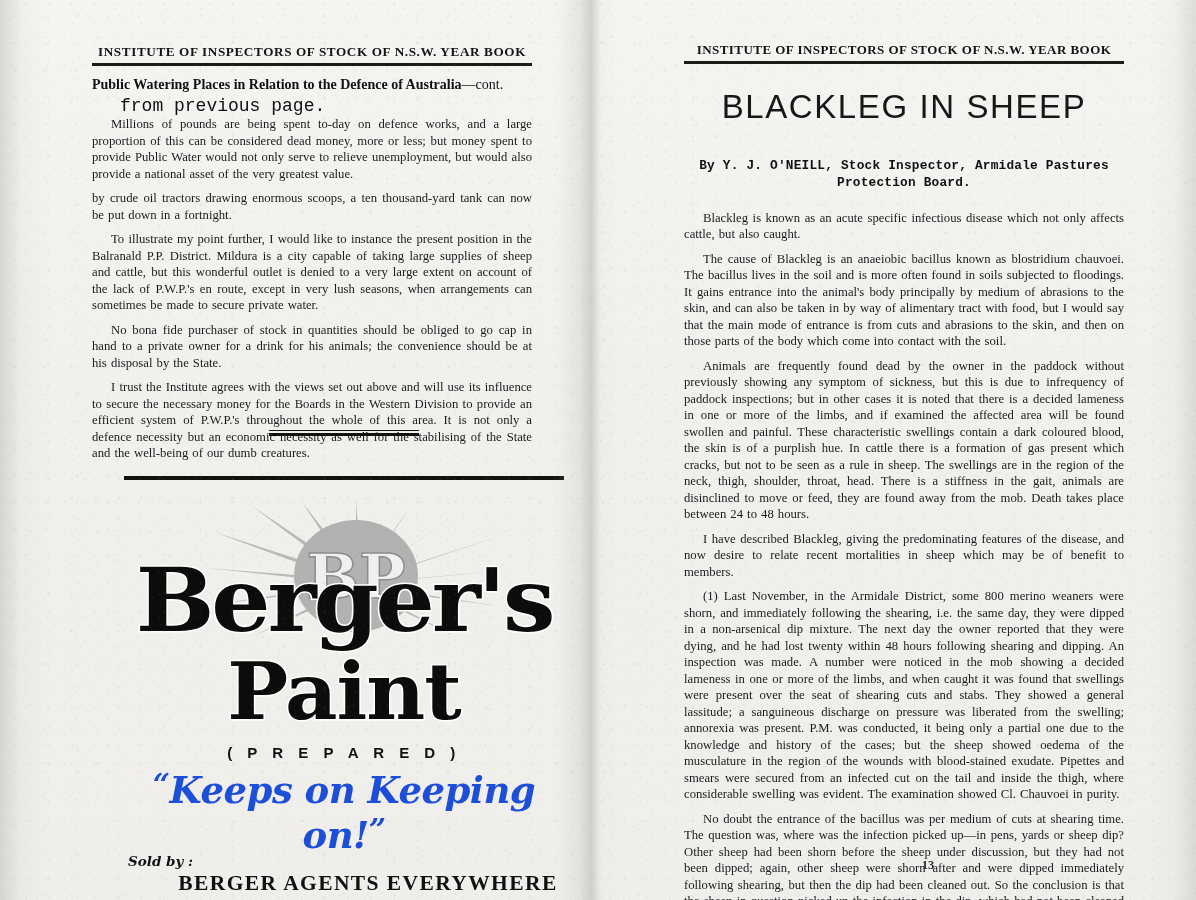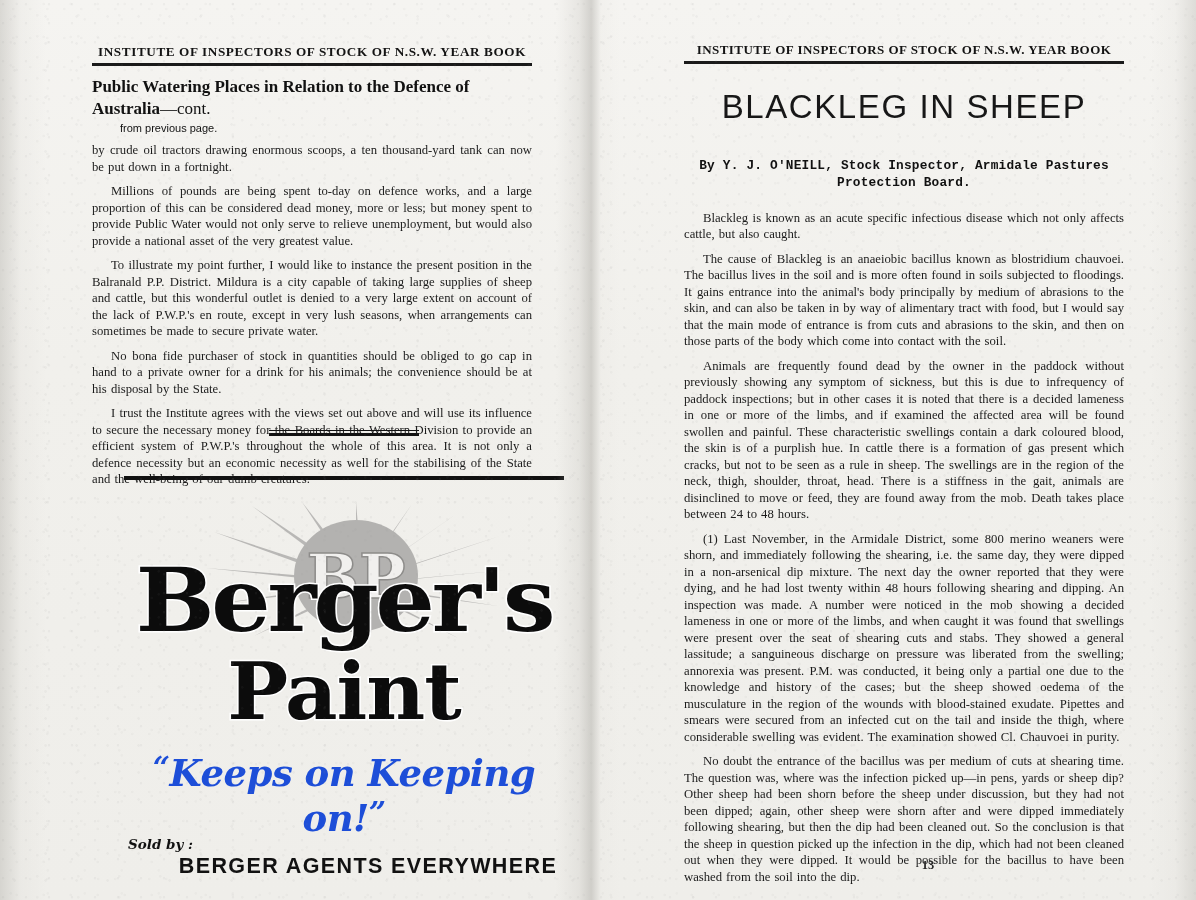--- a/index.html
+++ b/index.html
@@ -89,30 +89,29 @@
     height: 0;
     border-top: 2.4px solid #1a1a1a;
     border-bottom: 1px solid #1a1a1a;
     margin-top: 3px;
     margin-bottom: 10px;
   }
 
   .section-title {
     font-family: "Liberation Serif", serif;
     font-weight: bold;
-    font-size: 17px;
+    font-size: 14px;
     line-height: 1.3;
     margin-bottom: 2px;
   }
   .section-title .contd { font-weight: normal; }
   .section-subline {
-    font-family: Liberation Sans, sans-serif;
-    font-size: 11px;
+    font-family: Liberation Mono, monospace;
+    font-size: 18px;
     padding-left: 28px;
-    margin-bottom: 8px;
   }
 
   p.body {
     font-family: "Liberation Serif", serif;
     font-size: 12.7px;
     line-height: 1.30;
     text-align: justify;
     margin: 0 0 8px 0;
     word-spacing: .9px;
     color: #1b1b1b;
@@ -214,21 +213,21 @@
   .slogan .qt { font-size: 30px; vertical-align: 8px; }
   .soldby {
     font-family: "DejaVu Serif", serif;
     font-style: italic;
     font-weight: bold;
     font-size: 13.5px;
     margin-top: -4px;
     margin-left: 4px;
   }
   .agents {
-    font-family: Liberation Sans, sans-serif;
+    font-family: Liberation Serif, serif;
     font-weight: bold;
     font-size: 21.5px;
     letter-spacing: 1.4px;
     text-align: center;
     margin-top: 2px;
     padding-left: 48px;
   }
 
   .folio {
     position: absolute;
@@ -249,22 +248,22 @@
   <div class="page" id="page-right"></div>
 
   <div class="col" id="col-left">
 
     <div class="running-head">INSTITUTE OF INSPECTORS OF STOCK OF N.S.W. YEAR BOOK</div>
     <div class="head-rule"></div>
 
     <div class="section-title"><span>Public Watering Places in Relation to the Defence of Australia</span><span class="contd">—cont.</span></div>
     <div class="section-subline">from previous page.</div>
 
+    <p class="body indent">Millions of pounds are being spent to-day on defence works, and a large proportion of this can be considered dead money, more or less; but money spent to provide Public Water would not only serve to relieve unemployment, but would also provide a national asset of the very greatest value.</p>
     <p class="body noindent">by crude oil tractors drawing enormous scoops, a ten thousand-yard tank can now be put down in a fortnight.</p>
-    <p class="body indent">Millions of pounds are being spent to-day on defence works, and a large proportion of this can be considered dead money, more or less; but money spent to provide Public Water would not only serve to relieve unemployment, but would also provide a national asset of the very greatest value.</p>
     <p class="body indent">To illustrate my point further, I would like to instance the present position in the Balranald P.P. District. Mildura is a city capable of taking large supplies of sheep and cattle, but this wonderful outlet is denied to a very large extent on account of the lack of P.W.P.'s en route, except in very lush seasons, when arrangements can sometimes be made to secure private water.</p>
     <p class="body indent">No bona fide purchaser of stock in quantities should be obliged to go cap in hand to a private owner for a drink for his animals; the convenience should be at his disposal by the State.</p>
     <p class="body indent">I trust the Institute agrees with the views set out above and will use its influence to secure the necessary money for the Boards in the Western Division to provide an efficient system of P.W.P.'s throughout the whole of this area. It is not only a defence necessity but an economic necessity as well for the stabilising of the State and the well-being of our dumb creatures.</p>
   </div>
 
   <div id="advert">
 
     <div class="rule-short"></div>
     <div class="rule-full"></div>
 
@@ -287,39 +286,41 @@
           <polygon points="150,82 10,102 146,86"></polygon>
         </g>
         <ellipse cx="150" cy="74" rx="62" ry="56" fill="#b3b2b0"></ellipse>
         <text x="150" y="96" text-anchor="middle" font-family="DejaVu Serif, serif" font-size="62" font-weight="bold" fill="#f1f0ee" stroke="#8d8c8a" stroke-width="1.5">BP</text>
       </svg>
 
       <div class="wordmark wm-bergers">Berger's</div>
       <div class="wordmark wm-paint">Paint</div>
     </div>
 
+    <div class="prepared">( P R E P A R E D )</div>
 
     <div class="slogan"><span class="qt">“</span><span>Keeps on Keeping on!</span><span class="qt">”</span></div>
 
     <div class="soldby">Sold by :</div>
     <div class="agents">BERGER AGENTS EVERYWHERE</div>
 
   </div>
 
   <div class="col" id="col-right">
 
     <div class="running-head">INSTITUTE OF INSPECTORS OF STOCK OF N.S.W. YEAR BOOK</div>
     <div class="head-rule"></div>
 
     <h1 class="article-title">BLACKLEG IN SHEEP</h1>
     <div class="byline">By Y. J. O'NEILL, Stock Inspector, Armidale Pastures Protection Board.</div>
 
     <p class="body indent">Blackleg is known as an acute specific infectious disease which not only affects cattle, but also caught.</p>
     <p class="body indent">The cause of Blackleg is an anaeiobic bacillus known as blostridium chauvoei. The bacillus lives in the soil and is more often found in soils subjected to floodings. It gains entrance into the animal's body principally by medium of abrasions to the skin, and can also be taken in by way of alimentary tract with food, but I would say that the main mode of entrance is from cuts and abrasions to the skin, and then on those parts of the body which come into contact with the soil.</p>
     <p class="body indent">Animals are frequently found dead by the owner in the paddock without previously showing any symptom of sickness, but this is due to infrequency of paddock inspections; but in other cases it is noted that there is a decided lameness in one or more of the limbs, and if examined the affected area will be found swollen and painful. These characteristic swellings contain a dark coloured blood, the skin is of a purplish hue. In cattle there is a formation of gas present which cracks, but not to be seen as a rule in sheep. The swellings are in the region of the neck, thigh, shoulder, throat, head. There is a stiffness in the gait, animals are disinclined to move or feed, they are found away from the mob. Death takes place between 24 to 48 hours.</p>
+    <p class="body indent">I have described Blackleg, giving the predominating features of the disease, and now desire to relate recent mortalities in sheep which may be of benefit to members.</p>
     <p class="body indent">(1) Last November, in the Armidale District, some 800 merino weaners were shorn, and immediately following the shearing, i.e. the same day, they were dipped in a non-arsenical dip mixture. The next day the owner reported that they were dying, and he had lost twenty within 48 hours following shearing and dipping. An inspection was made. A number were noticed in the mob showing a decided lameness in one or more of the limbs, and when caught it was found that swellings were present over the seat of shearing cuts and stabs. They showed a general lassitude; a sanguineous discharge on pressure was liberated from the swelling; annorexia was present. P.M. was conducted, it being only a partial one due to the knowledge and history of the cases; but the sheep showed oedema of the musculature in the region of the wounds with blood-stained exudate. Pipettes and smears were secured from an infected cut on the tail and inside the thigh, where considerable swelling was evident. The examination showed Cl. Chauvoei in purity.</p>
     <p class="body indent" style="margin-bottom:0">No doubt the entrance of the bacillus was per medium of cuts at shearing time. The question was, where was the infection picked up—in pens, yards or sheep dip? Other sheep had been shorn before the sheep under discussion, but they had not been dipped; again, other sheep were shorn after and were dipped immediately following shearing, but then the dip had been cleaned out. So the conclusion is that the sheep in question picked up the infection in the dip, which had not been cleaned out when they were dipped. It would be possible for the bacillus to have been washed from the soil into the dip.</p>
 
   </div>
 
   <div class="folio" id="folio-left">12</div>
   <div class="folio" id="folio-right">13</div>
 
   <div class="gutter"></div>
   <div class="edge-left"></div>

